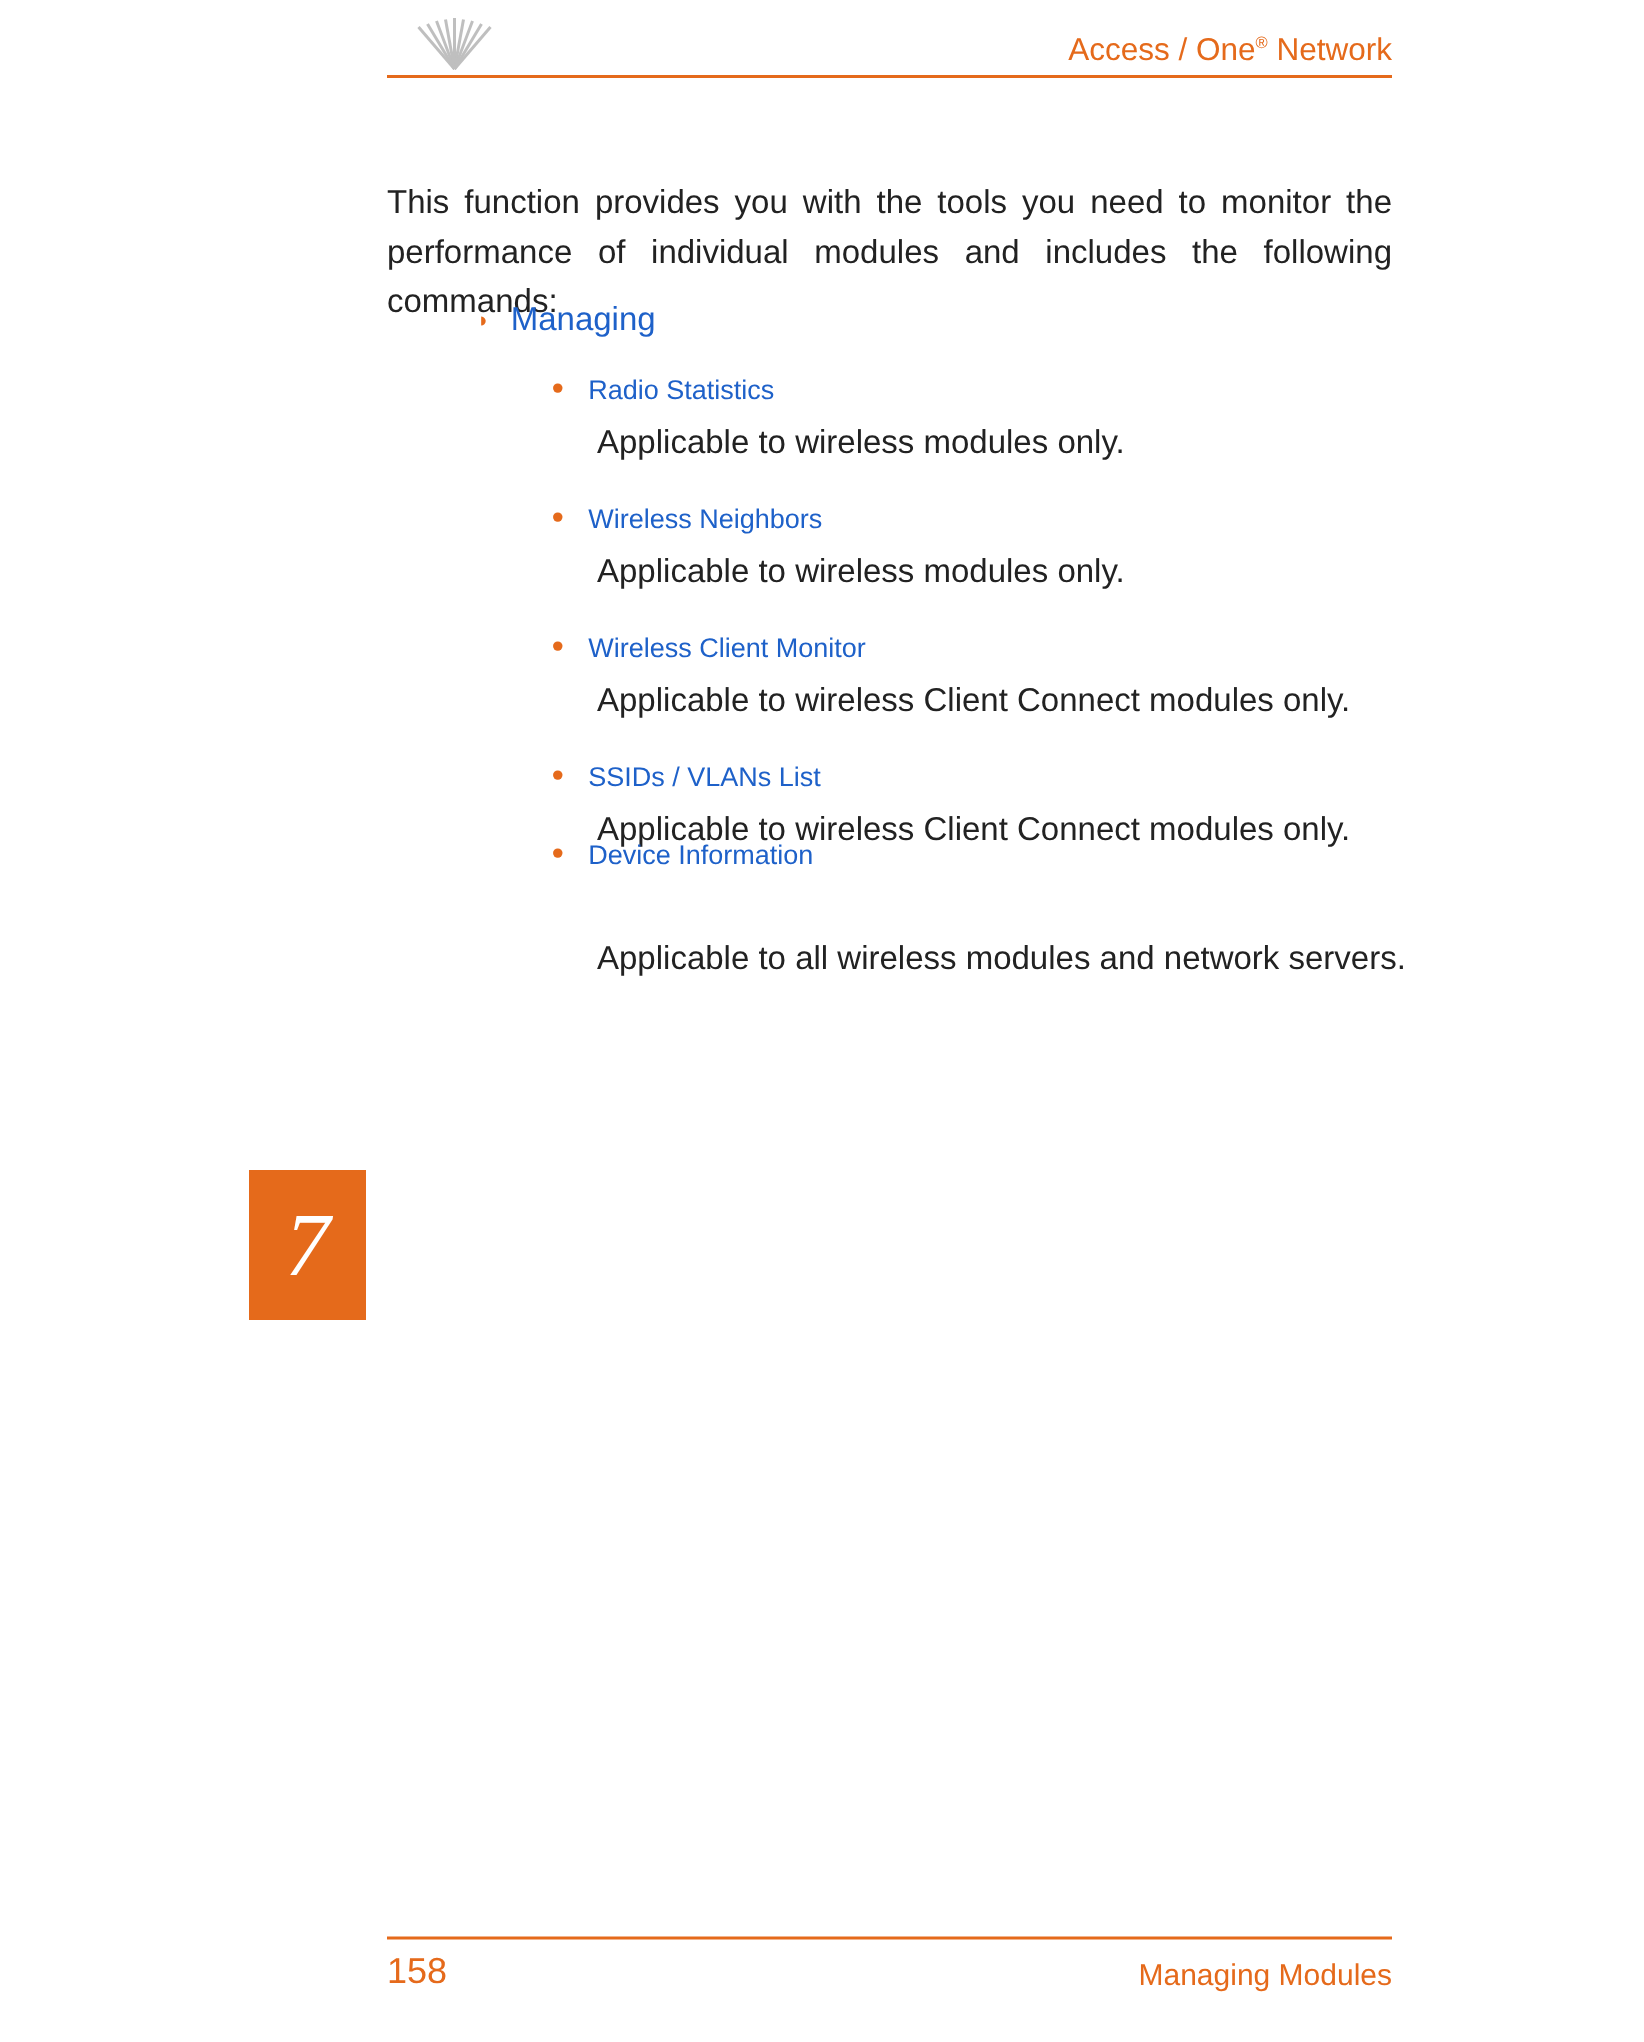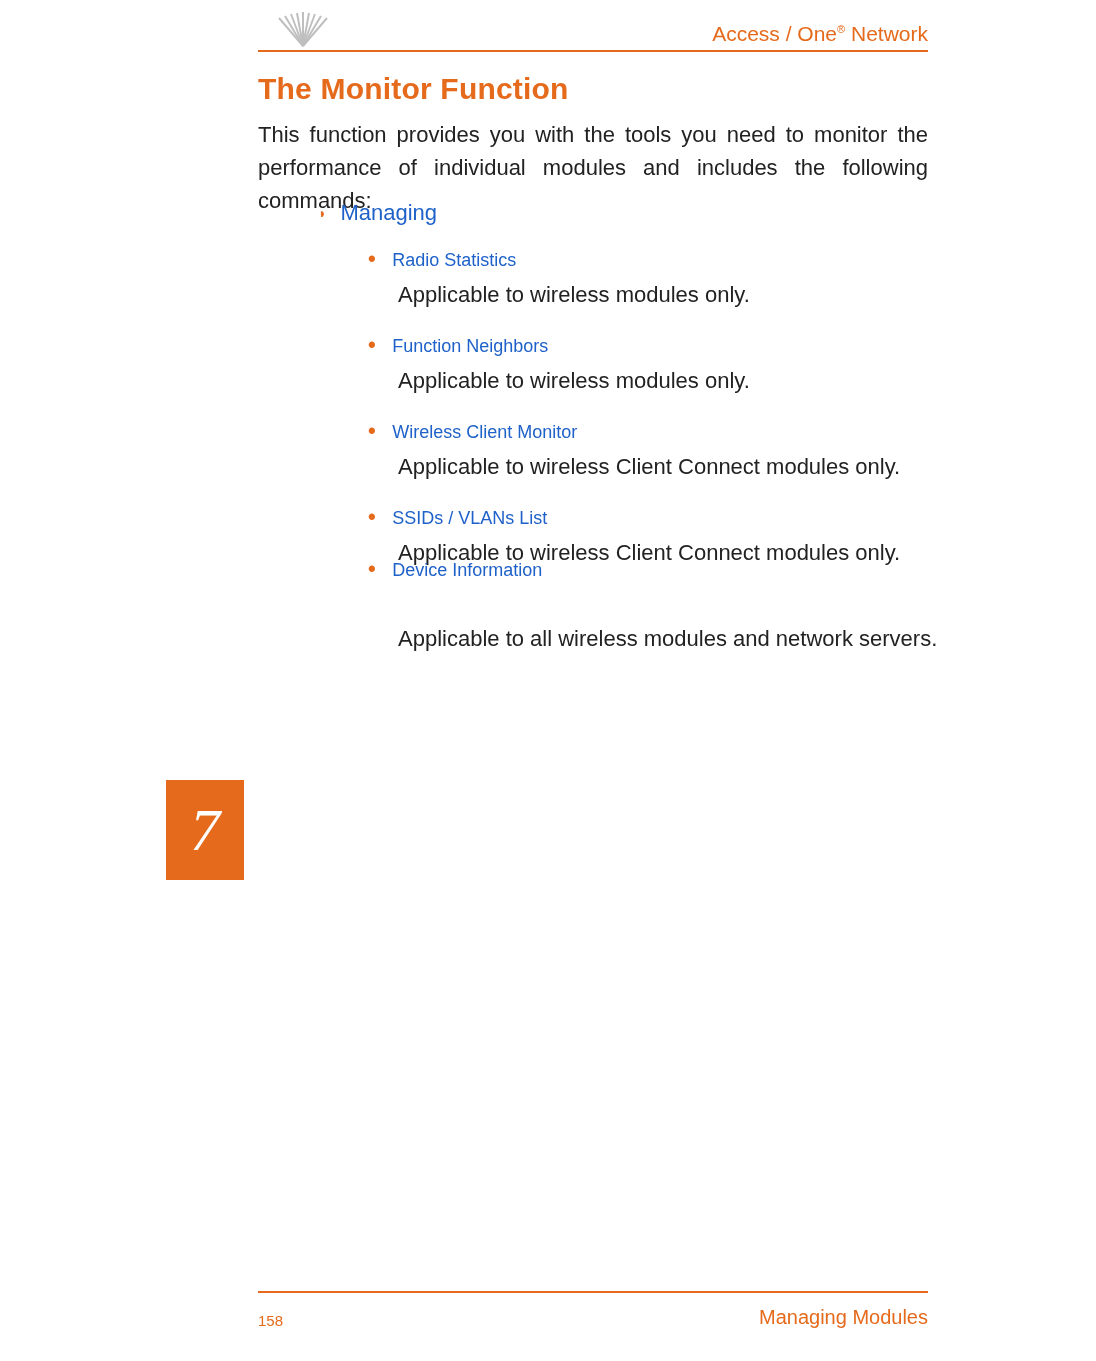--- a/index.html
+++ b/index.html
@@ -13,21 +13,21 @@
   .intro{position:absolute;top:118px;left:170px;right:80px;font-size:22px;line-height:1.5;color:#222;text-align:justify}
   .topitem{position:absolute;left:230px;display:flex;align-items:center;gap:14px}
   .topitem .tri{color:#e56a1b;font-size:14px}
   .topitem .link{color:#1e61c9;font-size:22px}
   .sub{position:absolute;left:280px}
   .sub .bullet{color:#e56a1b;font-size:22px;font-weight:700;padding-right:12px}
   .sub .link{color:#1e61c9;font-size:18px}
   .note{position:absolute;left:310px;font-size:22px;color:#222}
   .tab{position:absolute;left:78px;width:78px;height:100px;background:#e56a1b;display:flex;align-items:center;justify-content:center;color:#fff;font-family:"Georgia","Times New Roman",serif;font-style:italic;font-size:60px}
   .rule-bot{position:absolute;left:170px;right:80px;height:2px;background:#e56a1b;bottom:68px}
-  .pagenum{position:absolute;bottom:32px;left:170px;font-family:"Arial","Helvetica Neue",sans-serif;font-size:15px;color:#e56a1b}
+  .pagenum{position:absolute;bottom:32px;left:170px;font-family:"Arial","Helvetica Neue",sans-serif;font-size:24px;color:#e56a1b}
   .chapter{position:absolute;bottom:32px;right:80px;font-family:"Arial","Helvetica Neue",sans-serif;font-size:20px;color:#e56a1b}
 </style>
 </head>
 <body>
 
 <div class="page">
 
   <svg class="logo" width="60" height="40" viewBox="0 0 60 40">
     <g stroke="#bfbfbf" stroke-width="2" fill="none">
       <path d="M30 38 L6 10"></path>
@@ -41,38 +41,37 @@
         <path d="M30 38 L54 10"></path>
     </g>
   </svg>
 
   <div class="header-brand">
     <span>Access / One</span><sup>®</sup><span> Network</span>
   </div>
 
   <div class="rule-top"></div>
 
-  <div class="title">The Monitor Function</div>
 
   <div class="intro">This function provides you with the tools you need to monitor the performance of individual modules and includes the following commands:</div>
 
   <div class="topitem" style="top:200px">
     <span class="tri">◗</span>
     <span class="link">Managing</span>
   </div>
 
   <div class="sub" style="top:246px">
     <span class="bullet">•</span>
     <span class="link">Radio Statistics</span>
   </div>
   <div class="note" style="top:282px">Applicable to wireless modules only.</div>
 
   <div class="sub" style="top:332px">
     <span class="bullet">•</span>
-    <span class="link">Function Neighbors</span>
+    <span class="link">Wireless Neighbors</span>
   </div>
   <div class="note" style="top:368px">Applicable to wireless modules only.</div>
 
   <div class="sub" style="top:418px">
     <span class="bullet">•</span>
     <span class="link">Wireless Client Monitor</span>
   </div>
   <div class="note" style="top:454px">Applicable to wireless Client Connect modules only.</div>
 
   <div class="sub" style="top:504px">

